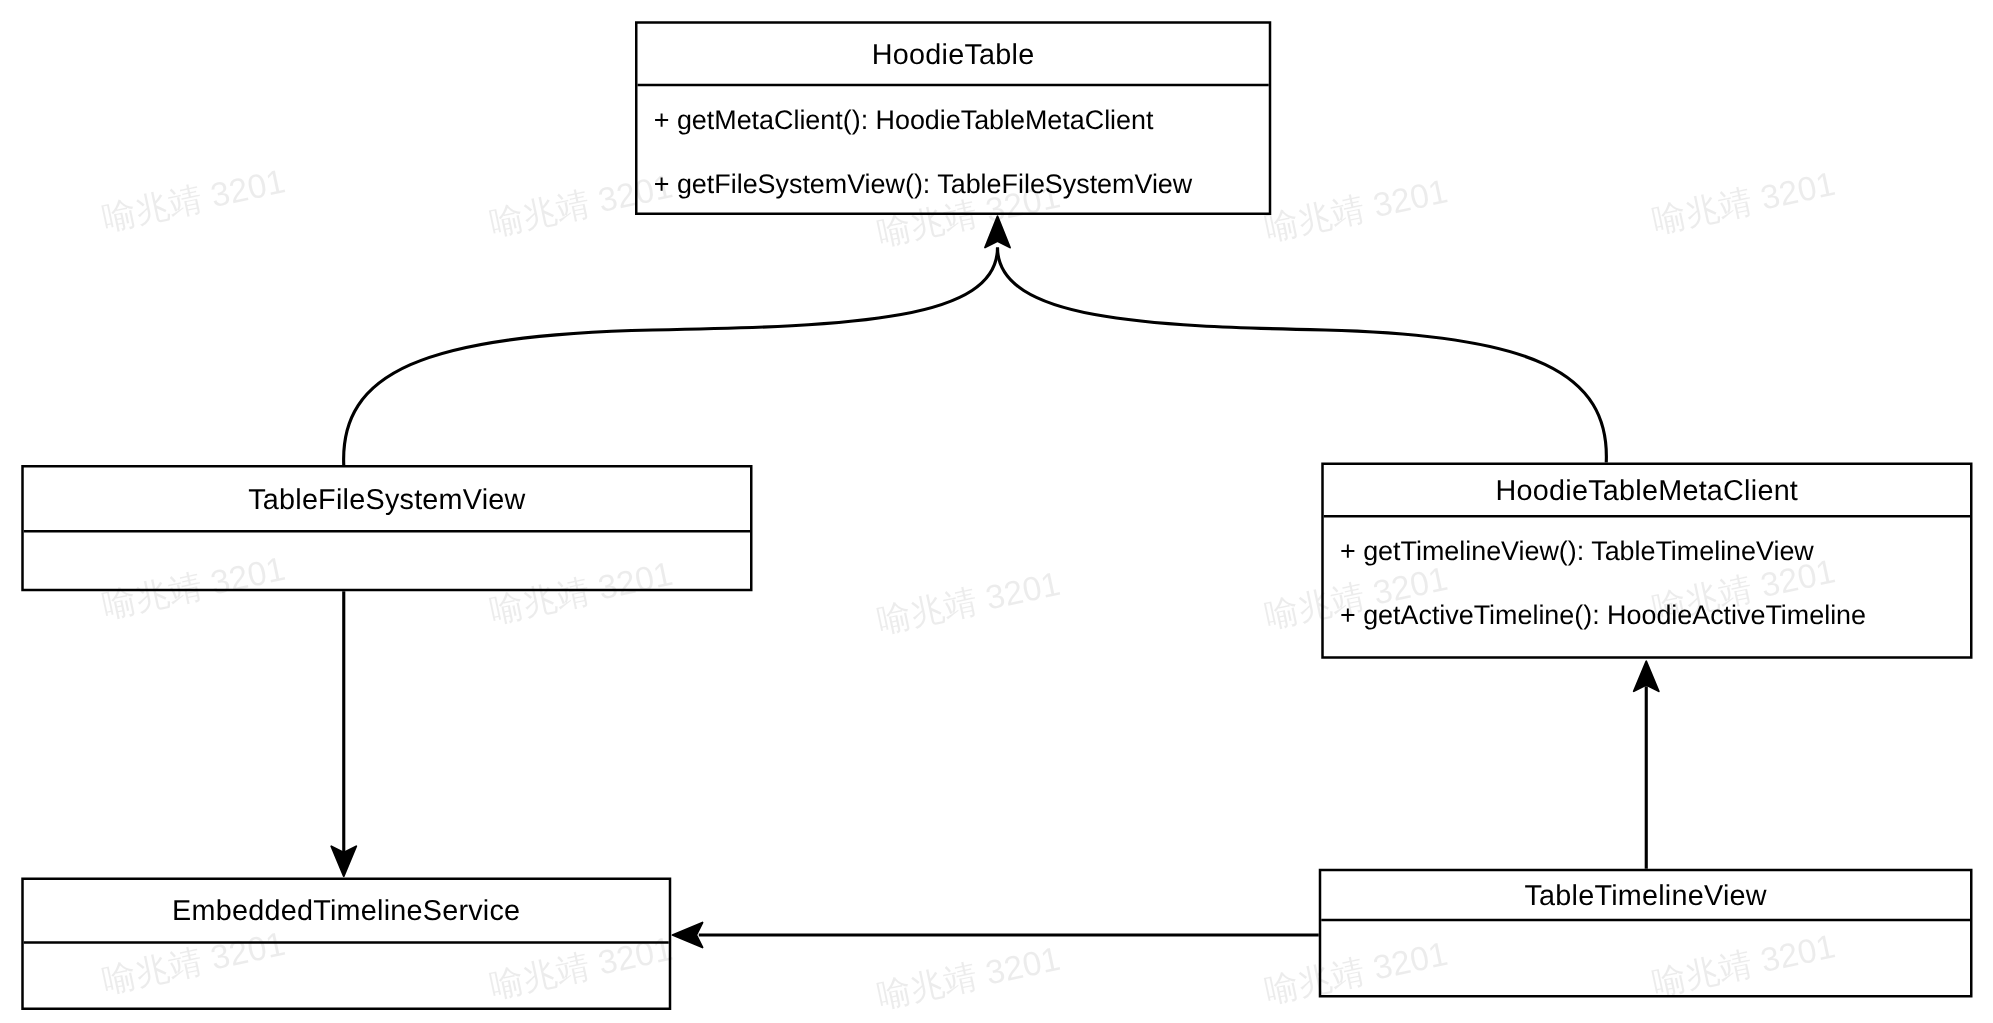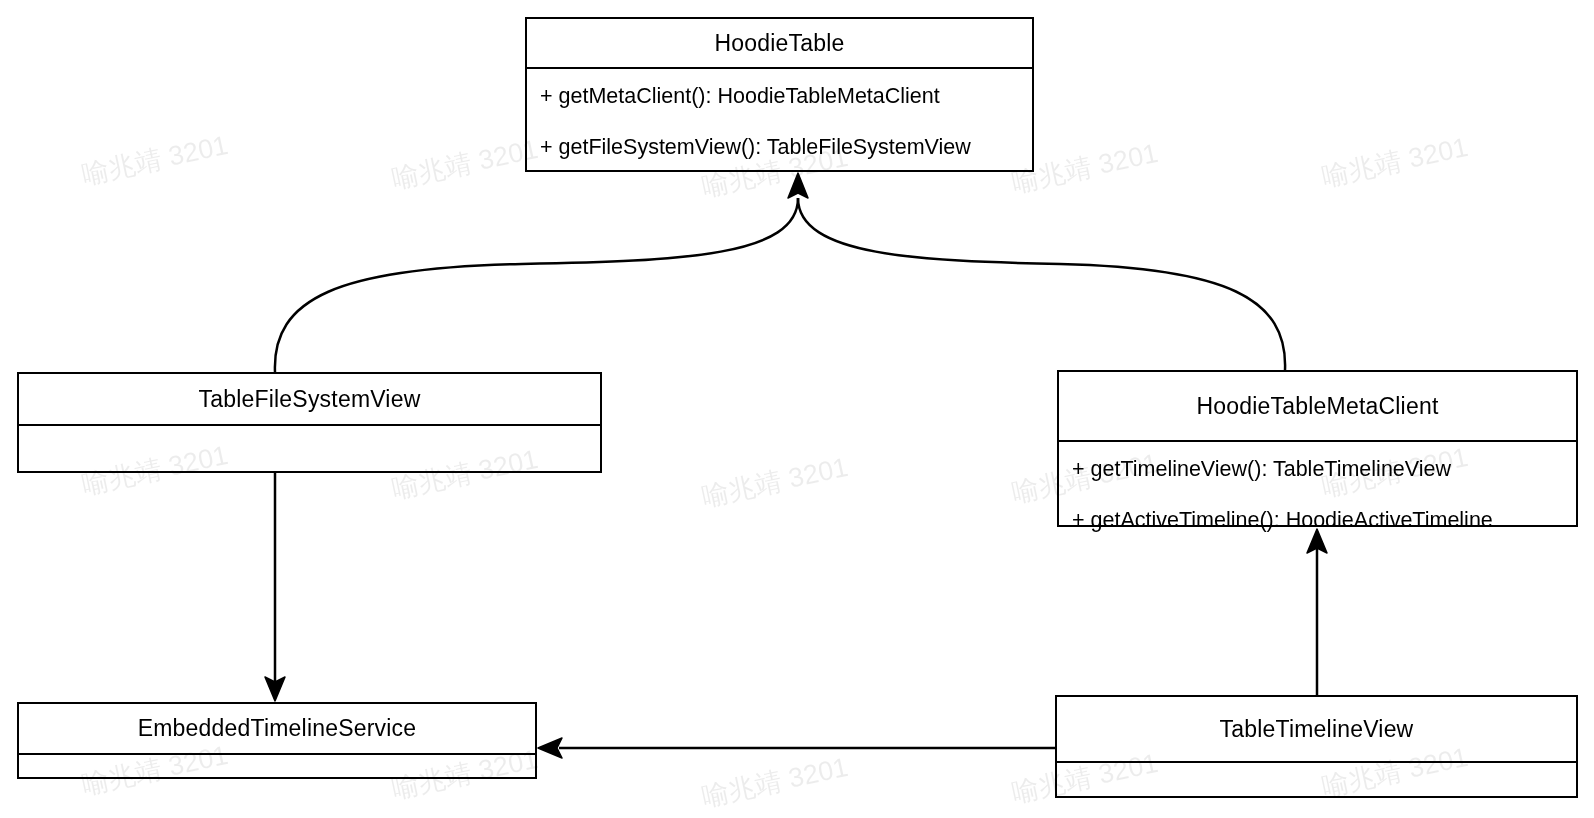--- a/index.html
+++ b/index.html
@@ -44,30 +44,30 @@
   }
   .uml-method {
     height: 51px;
     display: flex;
     align-items: center;
     padding-left: 13px;
     font-size: 21.5px;
     white-space: nowrap;
   }
   
-  #box-hoodie-table        { left: 525px;  top: 17px;  width: 509px; height: 155px; }
+  #box-hoodie-table        { left: 508px;  top: 17px;  width: 509px; height: 155px; }
   #box-hoodie-table        .uml-title { height: 50px; }
   #box-table-fs-view       { left: 17px;   top: 372px; width: 585px; height: 101px; }
   #box-table-fs-view       .uml-title { height: 52px; }
   #box-meta-client         { left: 1057px; top: 370px; width: 521px; height: 157px; }
-  #box-meta-client         .uml-title { height: 70px; }
-  #box-embedded-timeline   { left: 17px;   top: 702px; width: 520px; height: 77px; }
+  #box-meta-client         .uml-title { height: 42px; }
+  #box-embedded-timeline   { left: 17px;   top: 702px; width: 520px; height: 106px; }
   #box-embedded-timeline   .uml-title { height: 51px; }
   #box-table-timeline-view { left: 1055px; top: 695px; width: 523px; height: 103px; }
-  #box-table-timeline-view .uml-title { height: 66px; }
+  #box-table-timeline-view .uml-title { height: 40px; }
 
   #connector-layer {
     position: absolute;
     left: 0; top: 0;
     width: 1594px;
     height: 818px;
     z-index: 2;
     pointer-events: none;
   }
   #connector-layer path.edge,

